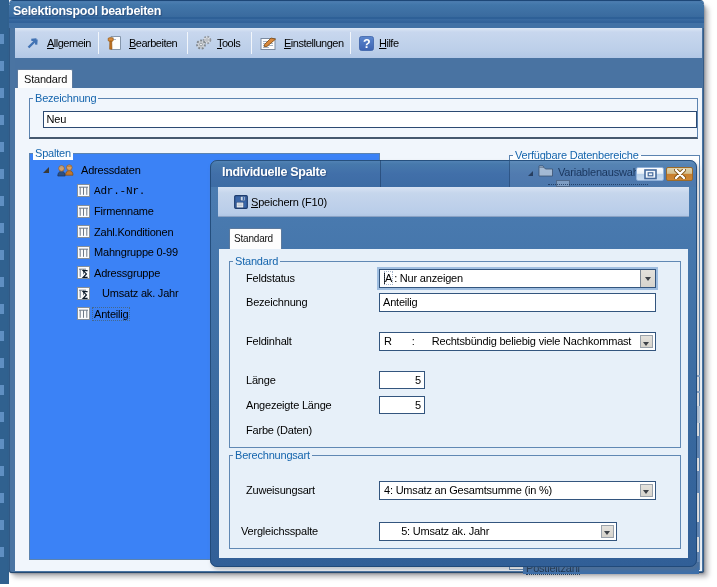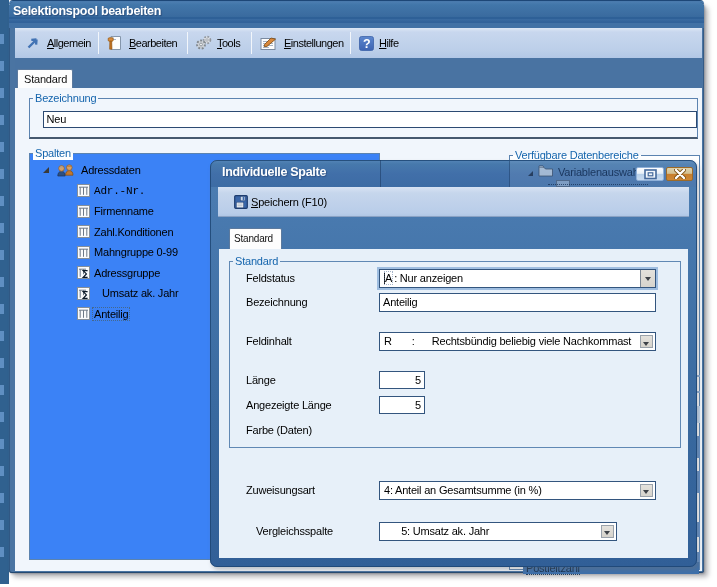--- a/index.html
+++ b/index.html
@@ -258,42 +258,45 @@
         <rect x="2.3" y="7.2" width="7.4" height="5.6" fill="#f4f6f8" stroke="#2e4c7e" stroke-width=".6"></rect>
         <path d="M3.4 9 h5.2 M3.4 10.8 h5.2" stroke="#9aa6b6" stroke-width=".8"></path>
       </svg>
     <span class="abs" style="left:33px; top:9px;"><span class="u">S</span>peichern (F10)</span>
   </div>
   <div class="tab" style="left:19px; top:68px; width:53px; height:21px; line-height:20px; font-size:10px; text-align:left; padding-left:4px;">Standard</div>
   <div id="dcontent" class="abs">
     <div class="fs" style="left:10px; top:12.5px; width:452px; height:187px; border-color:#6088b4;">
       <b style="background:#e7f0f9">Standard</b>
     </div>
+    <div class="fs" style="left:10px; top:206.5px; width:452px; height:94px; border-color:#6088b4;">
+      <b style="background:#e7f0f9">Berechnungsart</b>
+    </div>
     <div class="abs" style="left:27px; top:23.5px;">Feldstatus</div>
     <div class="combo" style="left:160px; top:20.5px; width:277px; height:19px; box-shadow:0 0 0 2px rgba(145,180,220,.85);">
         <span class="tx"><span style="display:inline-block;width:1px;height:11px;background:#1a1a1a;vertical-align:-1.5px;"></span><span style="outline:1px dotted rgba(80,110,150,.5);">A</span> : Nur anzeigen</span>
         <span class="cbtn"></span>
       </div>
     <div class="abs" style="left:27px; top:47px;">Bezeichnung</div>
     <div class="inp" style="left:160px; top:44px; width:277px; height:19px; line-height:17px;">Anteilig</div>
     <div class="abs" style="left:27px; top:86.5px;">Feldinhalt</div>
     <div class="combo" style="left:160px; top:83.5px; width:277px; height:19px;">
         <span class="tx">R&nbsp;&nbsp;&nbsp;&nbsp;&nbsp;&nbsp;&nbsp;:&nbsp;&nbsp;&nbsp;&nbsp;&nbsp;&nbsp;Rechtsbündig beliebig viele Nachkommast</span>
         <span class="cb2"></span>
       </div>
     <div class="abs" style="left:27px; top:125px;">Länge</div>
     <div class="inp" style="left:160px; top:122.5px; width:46px; height:18px; line-height:16px; text-align:right;">5</div>
     <div class="abs" style="left:27px; top:150px;">Angezeigte Länge</div>
     <div class="inp" style="left:160px; top:147.5px; width:46px; height:18px; line-height:16px; text-align:right;">5</div>
     <div class="abs" style="left:27px; top:175px;">Farbe (Daten)</div>
     <div class="abs" style="left:27px; top:235px;">Zuweisungsart</div>
     <div class="combo" style="left:160px; top:232px; width:277px; height:19px;">
-        <span class="tx">4: Anteil an Gesamtsumme (in %)</span>
+        <span class="tx">4: Umsatz an Gesamtsumme (in %)</span>
         <span class="cb2"></span>
       </div>
-    <div class="abs" style="left:37px; top:276px;">Vergleichsspalte</div>
+    <div class="abs" style="left:22px; top:276px;">Vergleichsspalte</div>
     <div class="combo" style="left:160px; top:273px; width:238px; height:19px;">
         <span class="tx">&nbsp;&nbsp;&nbsp;&nbsp;&nbsp;&nbsp;5: Umsatz ak. Jahr</span>
         <span class="cb2"></span>
       </div>
   </div>
   <div id="dborder" class="abs"></div>
 </div>
 
 </body></html>

